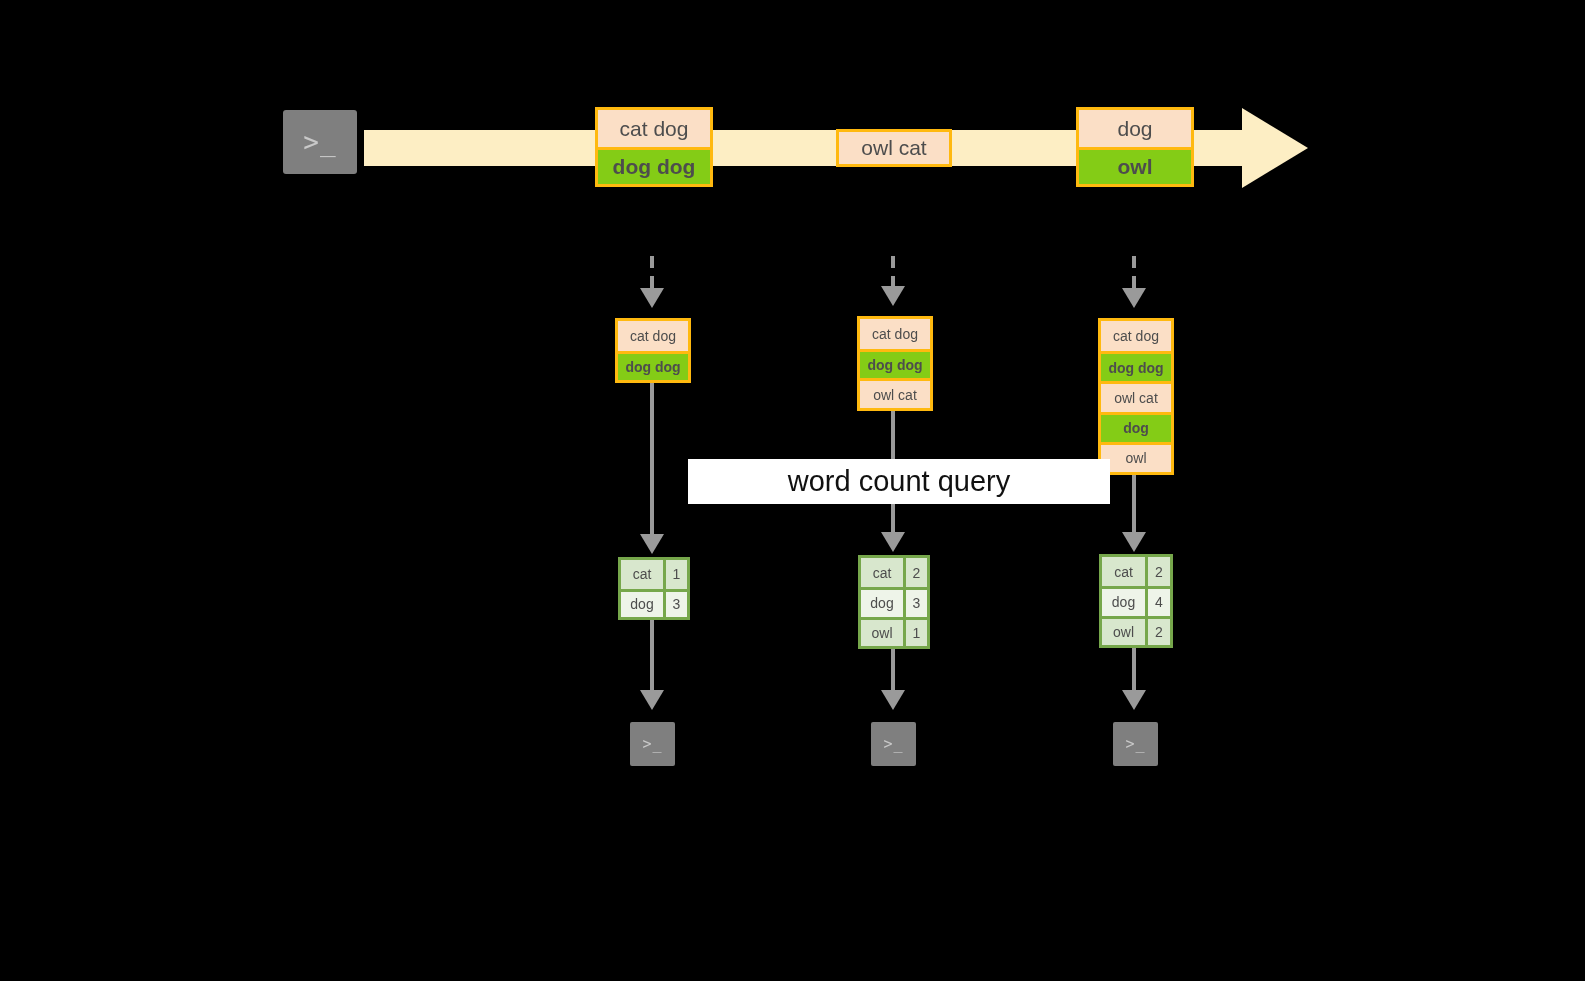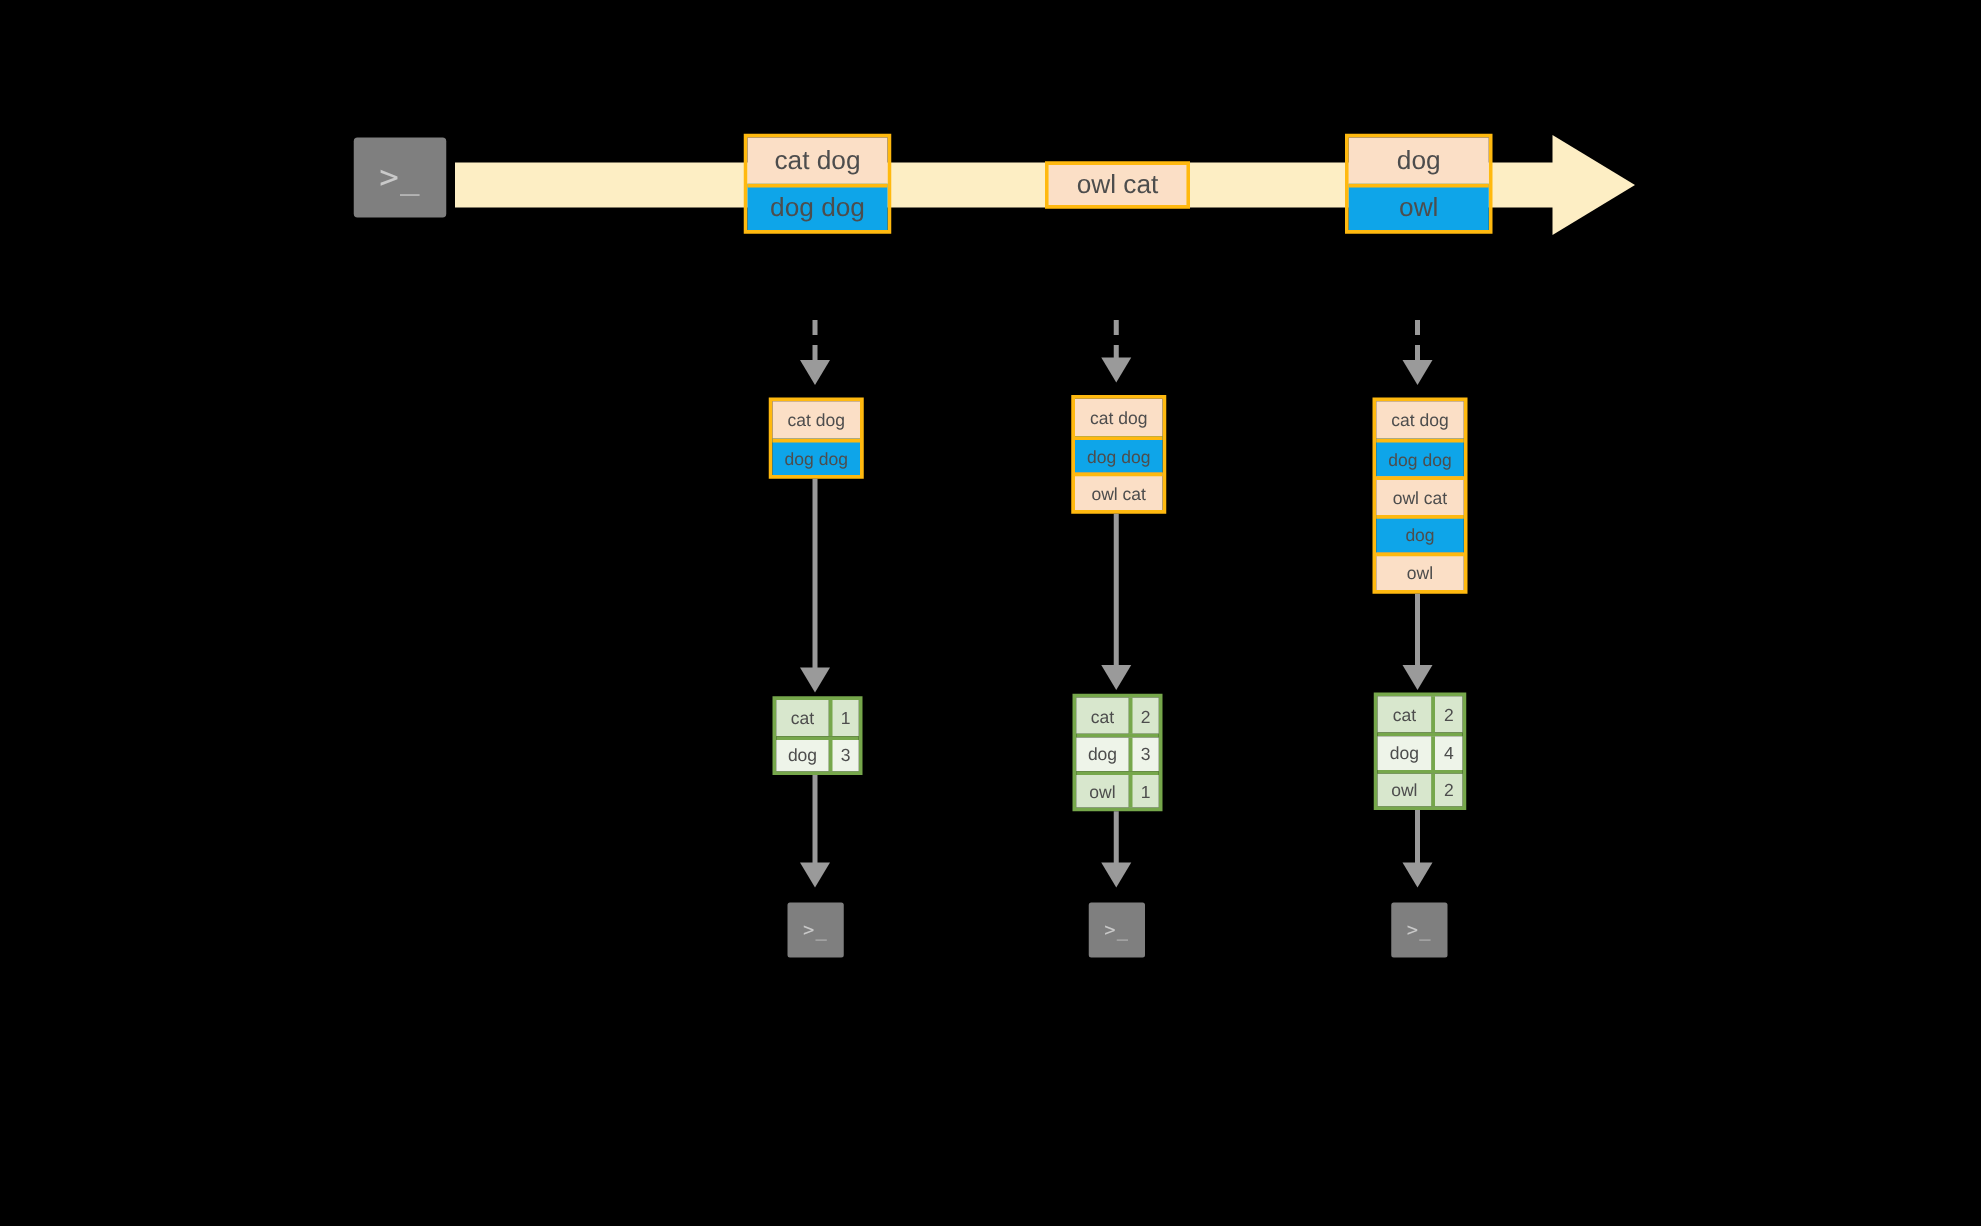--- a/index.html
+++ b/index.html
@@ -37,21 +37,21 @@
   .obox{
     position:absolute;box-sizing:border-box;
     border:3px solid #ffb90f;
     display:flex;flex-direction:column;
   }
   .obox .cell{
     box-sizing:border-box;display:flex;align-items:center;justify-content:center;
     color:#4d4d4d;white-space:nowrap;
   }
   .obox .cell.peach{background:#fbdfc6;}
-  .obox .cell.cream{background:#0ea5e9;}
+  .obox .cell.cream{background:#84cc16;font-weight:bold;}
   .obox .cell + .cell{border-top:3px solid #ffb90f;}
 
   
   .gbox{
     position:absolute;box-sizing:border-box;
     border:3px solid #76a74b;
     display:flex;flex-direction:column;
   }
   .gbox .grow{display:flex;box-sizing:border-box;text-align:center;}
   .gbox .grow + .grow{border-top:3px solid #76a74b;}
@@ -209,14 +209,17 @@
   </div>
 
   <div class="vline" style="left:1132px;top:648px;width:4px;height:45px;"></div>
   <div class="vhead" style="left:1122px;top:690px;"></div>
 
   <div class="term" style="left:1107px;top:716px;width:57px;height:56px;border-width:6px;border-radius:8px;">
     <div class="hatch" style="left:-6px;top:-6px;right:-6px;bottom:-6px;border-radius:12px;"></div>
     <div class="glyph" style="font-size:15px;">&gt;_</div>
   </div>
 
+  <div class="band" style="left:688px;top:459px;width:422px;height:45px;">
+    <span style="font-size:29px;">word count query</span>
+  </div>
 
 </div>
 
 </body></html>

